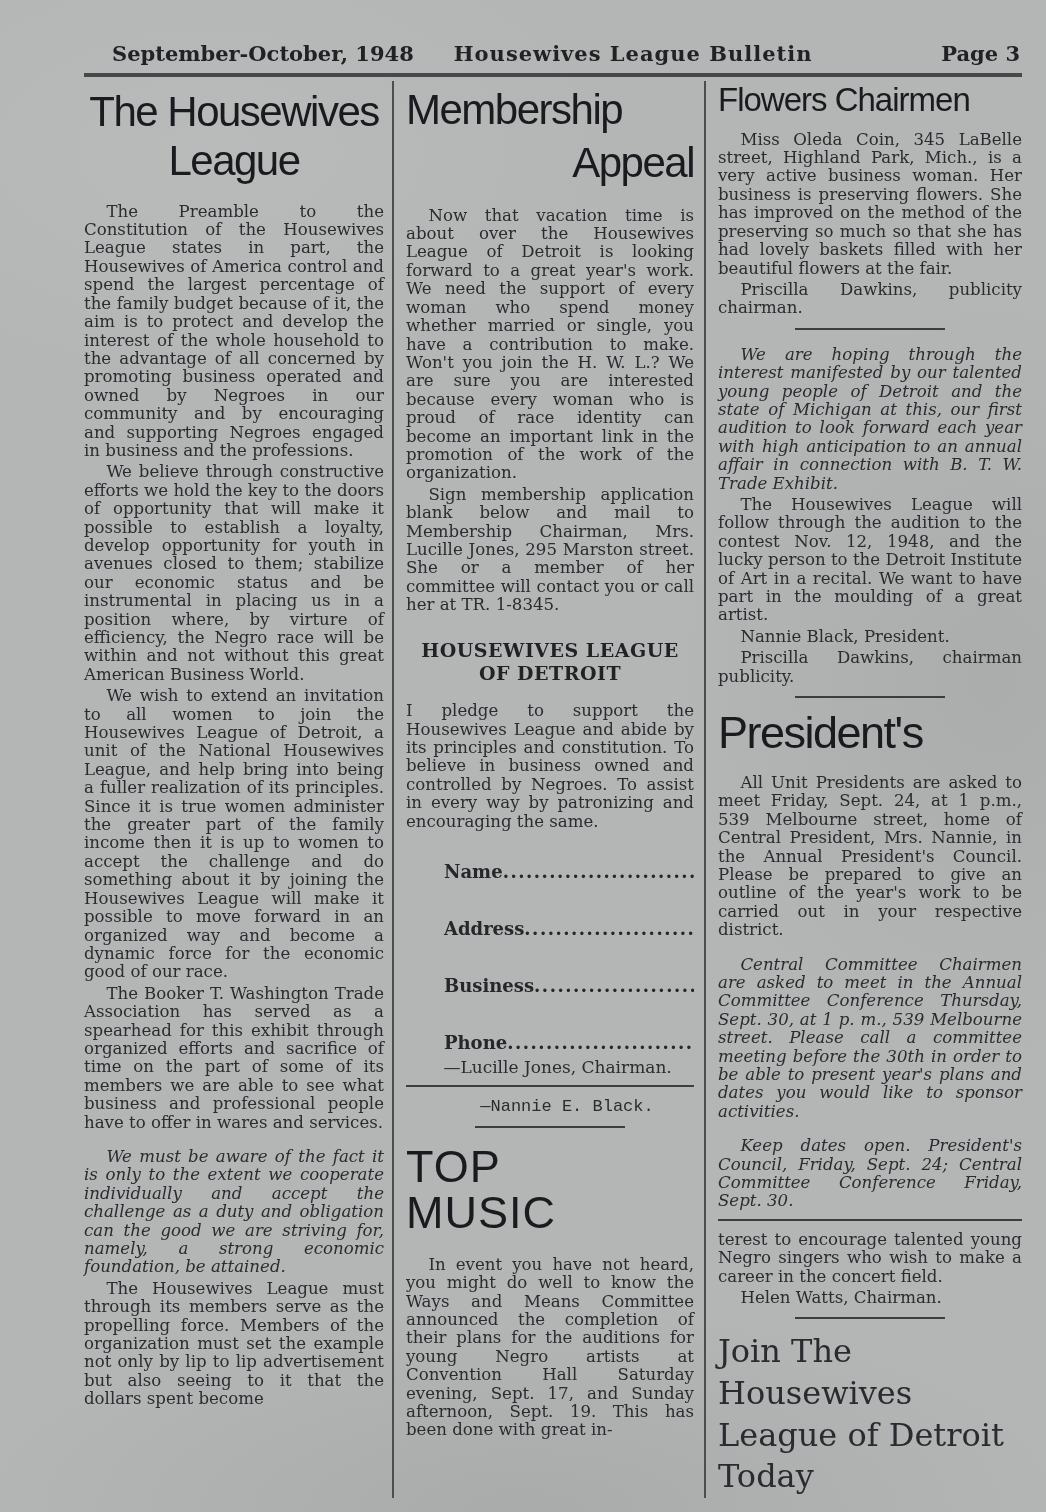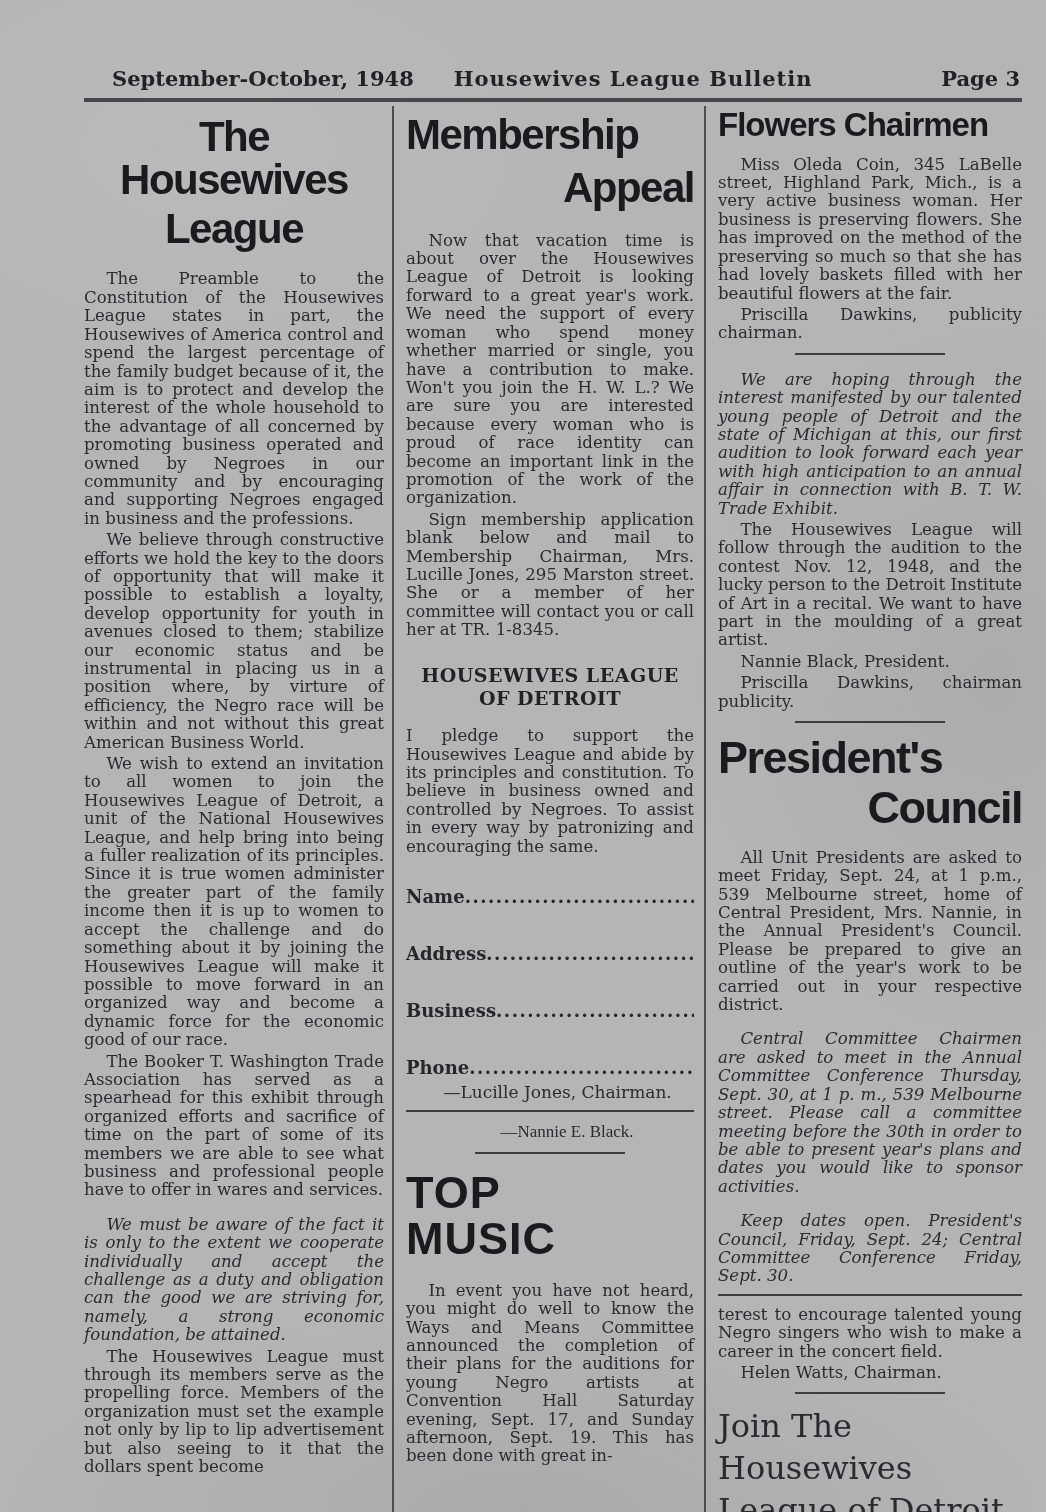--- a/index.html
+++ b/index.html
@@ -9,21 +9,21 @@
     width:1046px; height:1512px;
     margin:0 auto;
     box-sizing:border-box;
     overflow:hidden;
     background:
       radial-gradient(ellipse 700px 400px at 20% 10%, rgba(255,255,255,0.07), rgba(0,0,0,0) 60%),
       radial-gradient(ellipse 500px 600px at 95% 45%, rgba(0,0,0,0.05), rgba(0,0,0,0) 65%),
       radial-gradient(ellipse 800px 300px at 50% 100%, rgba(0,0,0,0.06), rgba(0,0,0,0) 70%),
       #b3b6b5;
     color:#2b2b30;
-    padding:66px 24px 18px 84px;
+    padding:41px 24px 18px 84px;
   }
   
   .hdr {
     display:flex; align-items:baseline;
     padding:0 2px 0 28px;
     font-family:"DejaVu Serif", serif;
     font-weight:bold; font-size:21px; color:#222226;
   }
   .hdr .date { }
   .hdr .mast { margin-left:40px; letter-spacing:1px; }
@@ -42,21 +42,21 @@
     font-family:"DejaVu Serif", serif;
     font-size:16.6px; line-height:1.11;
     text-align:justify;
     margin:3px 0 2px 0;
   }
   p.indent { text-indent:1.35em; }
   .gap-top { margin-top:16px !important;font-style:italic; }
 
   .head {
     font-family:"Liberation Sans", sans-serif;
-    font-weight:700; color:#1a1a1f;
+    font-weight:400; color:#1a1a1f;
     letter-spacing:-1.5px; line-height:1.02;
     margin:0;
   }
   .head-left  { font-size:42px; text-align:center; margin:8px 0 20px 0; }
   .head-left .l2 { display:block; margin-top:6px; }
   .head-mid   { font-size:42px; margin:6px 0 22px 0; }
   .head-mid .l1 { display:block; text-align:left; }
   .head-mid .l2 { display:block; text-align:right; margin-top:10px; }
   .head-flowers { font-size:33px; margin:0 0 14px 0; letter-spacing:-1px; }
   .head-council { font-size:45px; margin:10px 0 18px 0; }
@@ -74,31 +74,32 @@
   
   .rule-short { border:0; border-top:2px solid #3c3d41; width:150px; margin:10px auto 12px auto; }
   .rule-full  { border:0; border-top:2px solid #3c3d41; margin:8px 0 10px 0; }
 
   
   .formline {
     display:flex; align-items:baseline;
     font-family:"DejaVu Serif", serif;
     font-weight:bold; font-size:18px; color:#26262b;
     margin-top:36px;
+    margin-left:38px;
   }
   .formline:first-of-type { margin-top:30px; }
   .leader { flex:1; overflow:hidden; white-space:nowrap; font-weight:bold; letter-spacing:1.5px; }
   .leader::after { content:"...................................................................................."; }
   .signature {
     font-family:"DejaVu Serif", serif; font-size:17px;
     margin:4px 0 0 0; text-indent:2.2em;
   }
 
   .byline {
-    font-family:Liberation Serif, serif; font-size:17px;
+    font-family:Liberation Mono, monospace; font-size:17px;
     text-align:center; margin:4px 0 0 2em;
   }
 
   
   .join {
     font-family:"DejaVu Serif", serif;
     font-size:32px; line-height:1.3; color:#2a2a30;
     margin:6px 0 0 0;
   }
 </style>
@@ -181,21 +182,20 @@
 
       <p class="body indent gap-top">We are hoping through the interest manifested by our talented young people of Detroit and the state of Michigan at this, our first audition to look forward each year with high anticipation to an annual affair in connection with B. T. W. Trade Exhibit.</p>
       <p class="body indent">The Housewives League will follow through the audition to the contest Nov. 12, 1948, and the lucky person to the Detroit Institute of Art in a recital. We want to have part in the moulding of a great artist.</p>
       <p class="body indent">Nannie Black, President.</p>
       <p class="body indent">Priscilla Dawkins, chairman publicity.</p>
 
       <hr class="rule-short">
 
       <h1 class="head head-council">
         <span class="l1">President's</span>
-        <span class="l2">Council</span>
       </h1>
 
       <p class="body indent">All Unit Presidents are asked to meet Friday, Sept. 24, at 1 p.m., 539 Melbourne street, home of Central President, Mrs. Nannie, in the Annual President's Council. Please be prepared to give an outline of the year's work to be carried out in your respective district.</p>
       <p class="body indent gap-top">Central Committee Chairmen are asked to meet in the Annual Committee Conference Thursday, Sept. 30, at 1 p. m., 539 Melbourne street. Please call a committee meeting before the 30th in order to be able to present year's plans and dates you would like to sponsor activities.</p>
       <p class="body indent gap-top">Keep dates open. President's Council, Friday, Sept. 24; Central Committee Conference Friday, Sept. 30.</p>
 
       <hr class="rule-full">
 
       <p class="body">terest to encourage talented young Negro singers who wish to make a career in the concert field.</p>
       <p class="body indent">Helen Watts, Chairman.</p>

